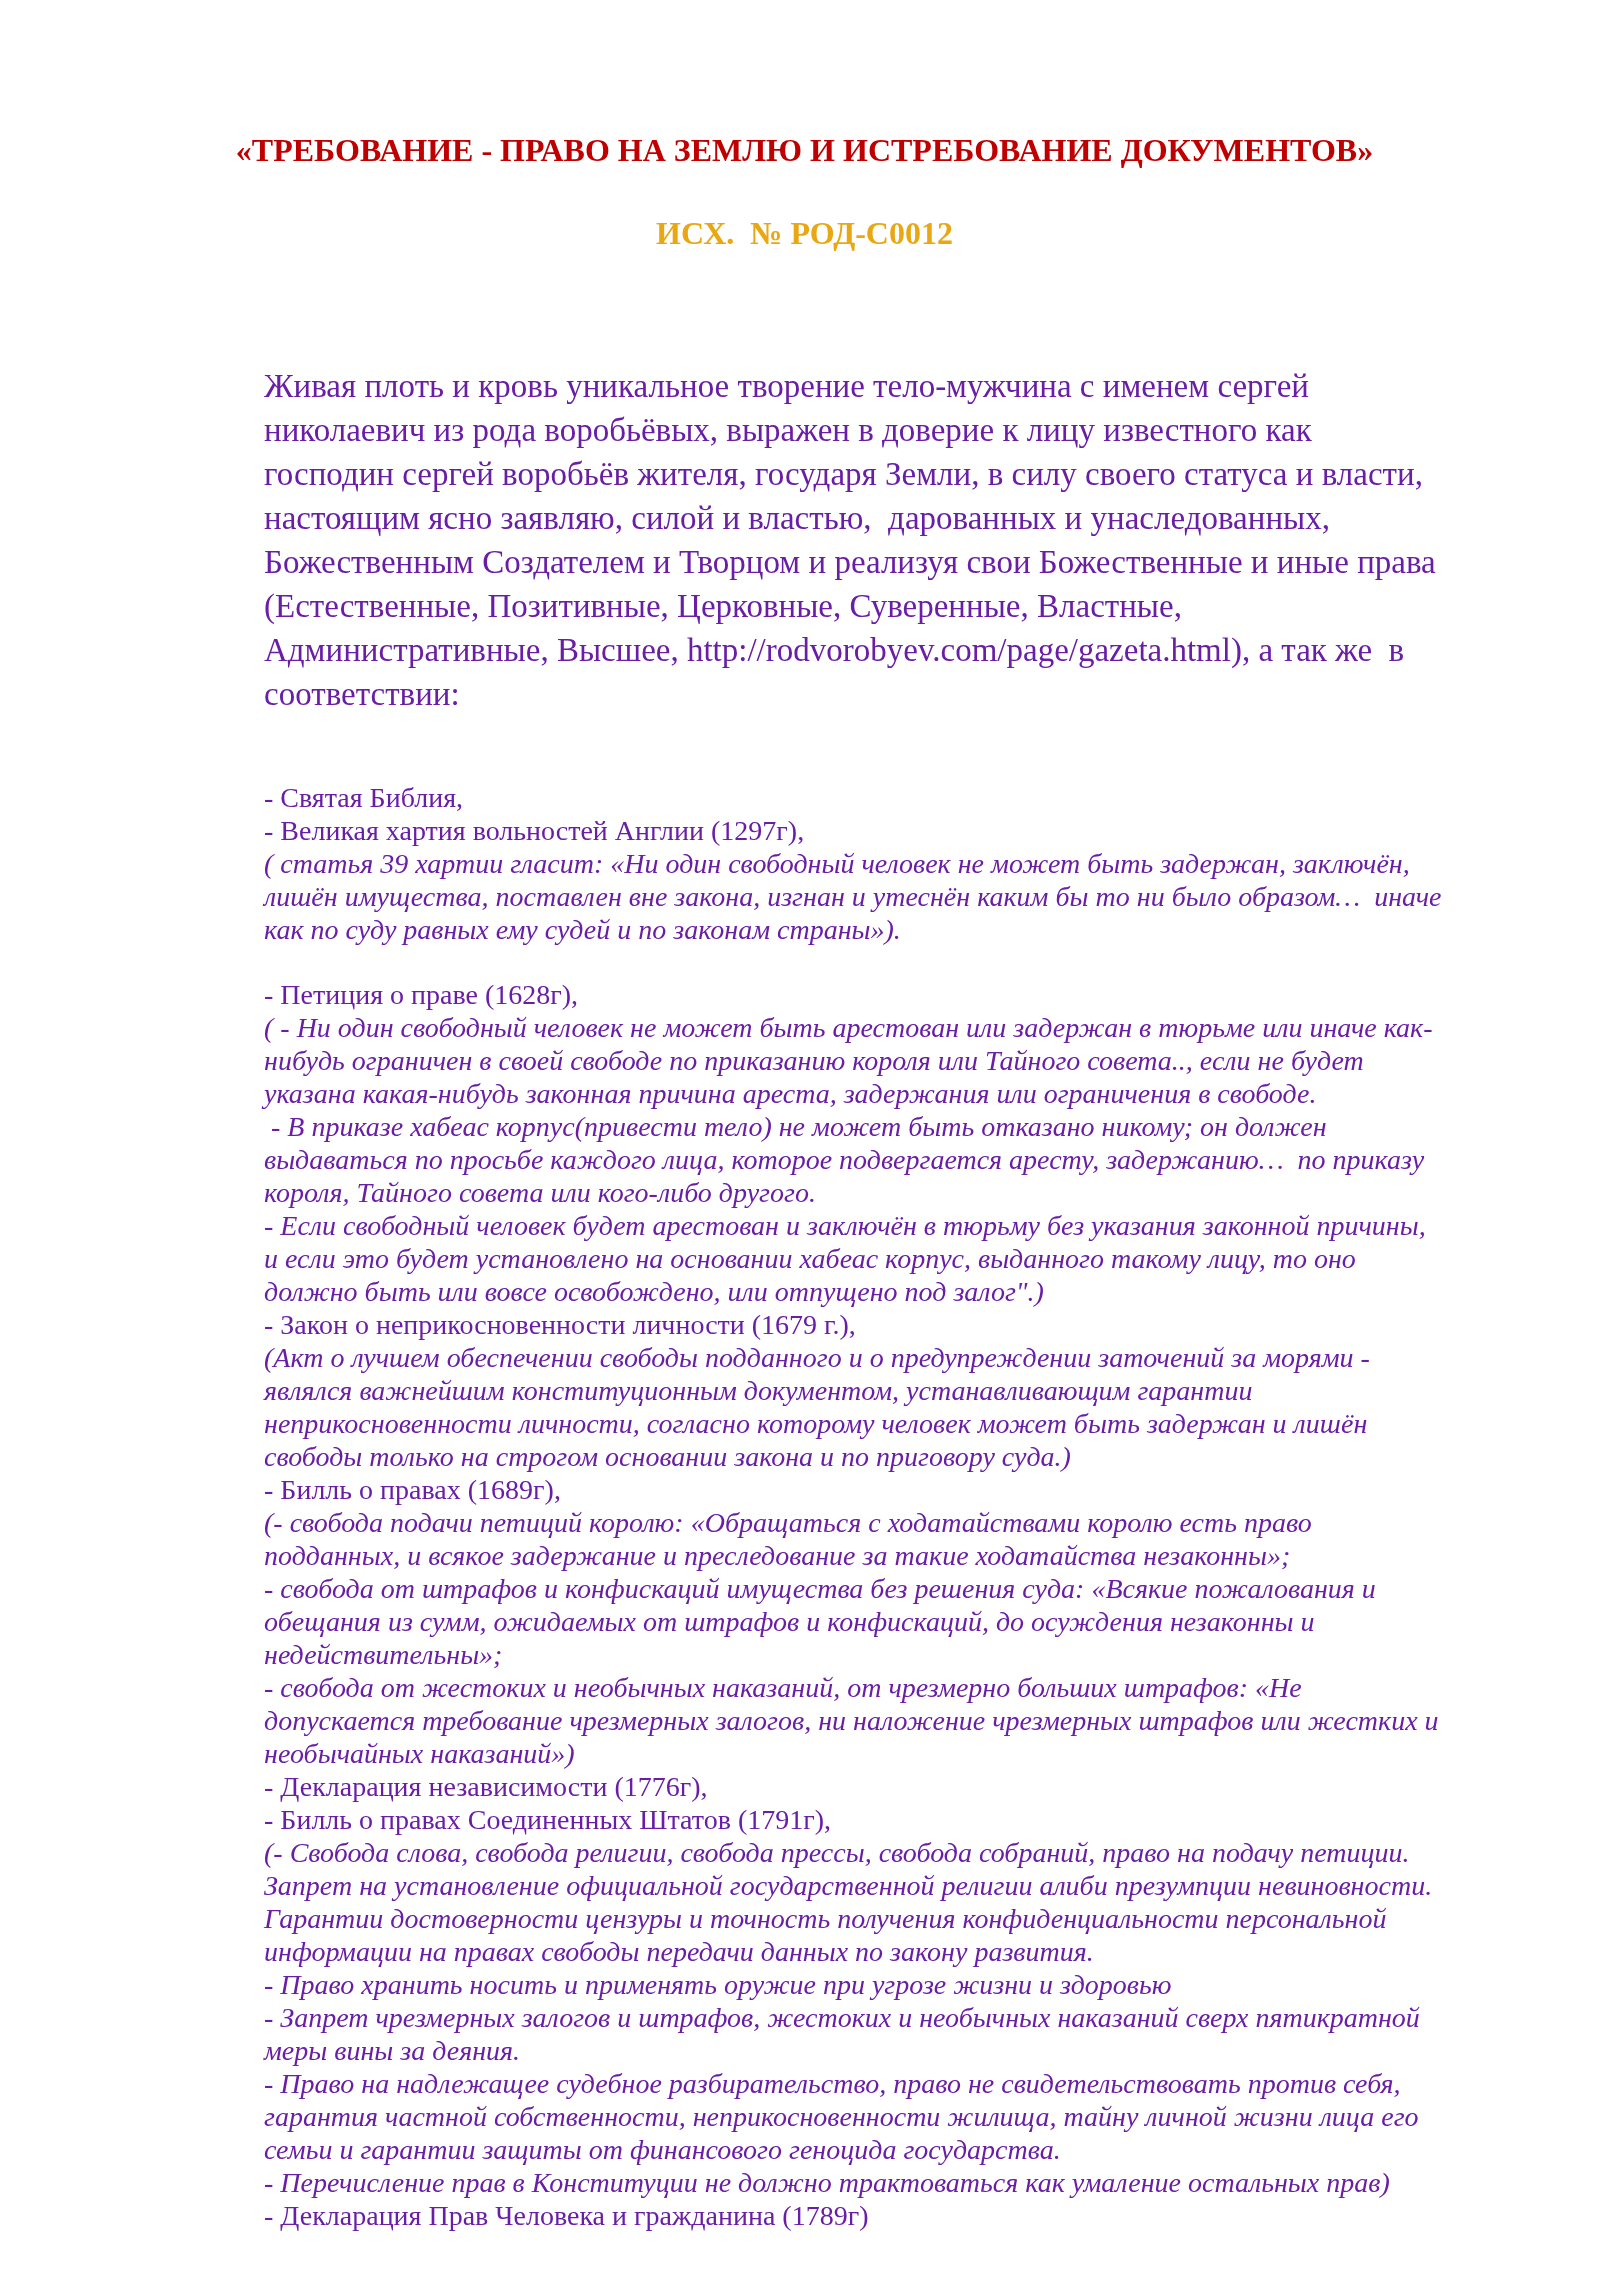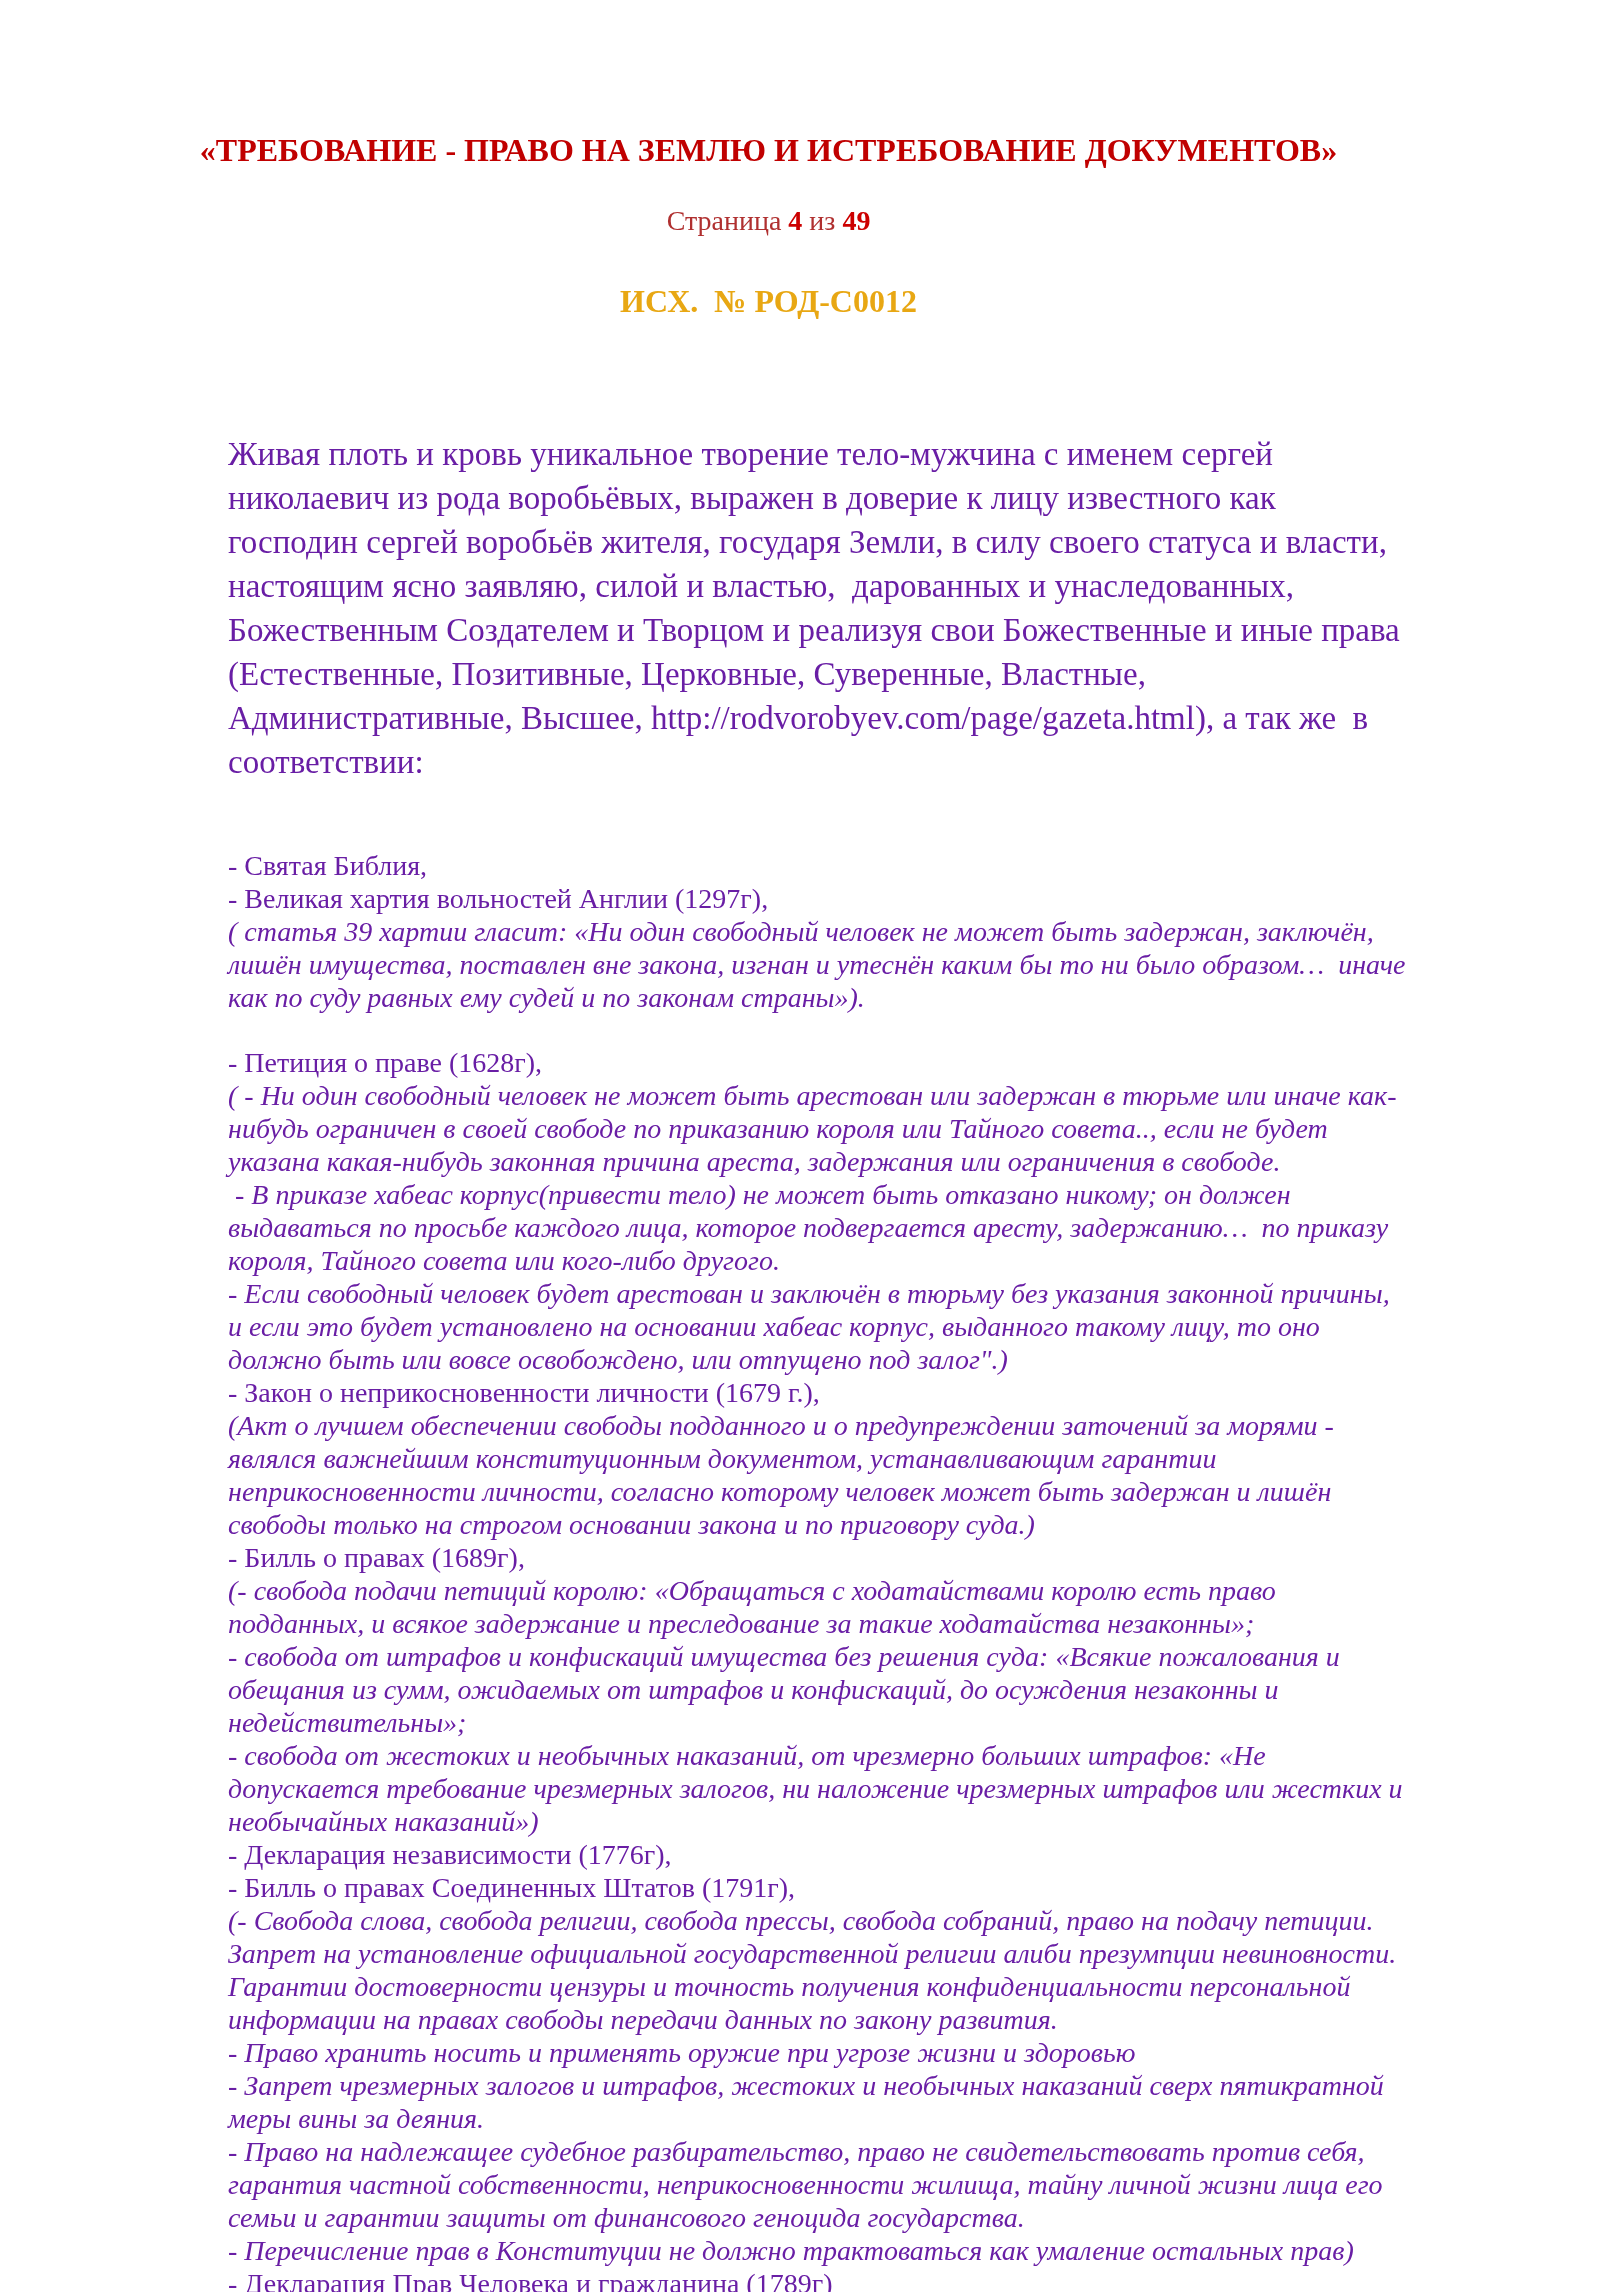--- a/index.html
+++ b/index.html
@@ -15,20 +15,21 @@
     width: 1621px;
     height: 2293px;
     background: var(--background);
     font-family: "Liberation Serif", "DejaVu Serif", serif;
     overflow: hidden;
   }
   .page {
     position: relative;
     width: 1537px;
     height: 2293px;
+    padding-left: 36px;
   }
   .doc-header {
     text-align: center;
     padding-top: 97px;
     white-space: pre-wrap;
   }
   .doc-title {
     color: var(--title-red);
     font-weight: bold;
     font-size: 32px;
@@ -70,21 +71,20 @@
   p.item.normal { font-style: normal; }
   .blank { height: 32px; }
 </style>
 </head>
 <body>
 
 <div class="page">
 
   <div class="doc-header">
     <div class="doc-title">«ТРЕБОВАНИЕ - ПРАВО НА ЗЕМЛЮ И ИСТРЕБОВАНИЕ ДОКУМЕНТОВ»</div>
-    <div class="page-indicator"><span>Страница</span> <b>4</b> <span>из</span> <b>49</b></div>
     <div class="reference-number">ИСХ.  № РОД-С0012</div>
   </div>
 
   <div class="doc-body">
     <p class="intro-paragraph">Живая плоть и кровь уникальное творение тело-мужчина с именем сергей николаевич из рода воробьёвых, выражен в доверие к лицу известного как господин сергей воробьёв жителя, государя Земли, в силу своего статуса и власти, настоящим ясно заявляю, силой и властью,  дарованных и унаследованных, Божественным Создателем и Творцом и реализуя свои Божественные и иные права (Естественные, Позитивные, Церковные, Суверенные, Властные, Административные, Высшее, http://rodvorobyev.com/page/gazeta.html), а так же  в соответствии:</p>
     <div><p class="item normal">- Святая Библия,</p><p class="item normal">- Великая хартия вольностей Англии (1297г),</p><p class="item italic">( статья 39 хартии гласит: «Ни один свободный человек не может быть задержан, заключён, лишён имущества, поставлен вне закона, изгнан и утеснён каким бы то ни было образом…  иначе как по суду равных ему судей и по законам страны»).</p><div class="blank"></div><p class="item normal">- Петиция о праве (1628г),</p><p class="item italic">( - Ни один свободный человек не может быть арестован или задержан в тюрьме или иначе как-нибудь ограничен в своей свободе по приказанию короля или Тайного совета.., если не будет указана какая-нибудь законная причина ареста, задержания или ограничения в свободе.</p><p class="item italic"> - В приказе хабеас корпус(привести тело) не может быть отказано никому; он должен выдаваться по просьбе каждого лица, которое подвергается аресту, задержанию…  по приказу короля, Тайного совета или кого-либо другого.</p><p class="item italic">- Если свободный человек будет арестован и заключён в тюрьму без указания законной причины, и если это будет установлено на основании хабеас корпус, выданного такому лицу, то оно должно быть или вовсе освобождено, или отпущено под залог".)</p><p class="item normal">- Закон о неприкосновенности личности (1679 г.),</p><p class="item italic">(Акт о лучшем обеспечении свободы подданного и о предупреждении заточений за морями - являлся важнейшим конституционным документом, устанавливающим гарантии неприкосновенности личности, согласно которому человек может быть задержан и лишён свободы только на строгом основании закона и по приговору суда.)</p><p class="item normal">- Билль о правах (1689г),</p><p class="item italic">(- свобода подачи петиций королю: «Обращаться с ходатайствами королю есть право подданных, и всякое задержание и преследование за такие ходатайства незаконны»;</p><p class="item italic">- свобода от штрафов и конфискаций имущества без решения суда: «Всякие пожалования и обещания из сумм, ожидаемых от штрафов и конфискаций, до осуждения незаконны и недействительны»;</p><p class="item italic">- свобода от жестоких и необычных наказаний, от чрезмерно больших штрафов: «Не допускается требование чрезмерных залогов, ни наложение чрезмерных штрафов или жестких и необычайных наказаний»)</p><p class="item normal">- Декларация независимости (1776г),</p><p class="item normal">- Билль о правах Соединенных Штатов (1791г),</p><p class="item italic">(- Свобода слова, свобода религии, свобода прессы, свобода собраний, право на подачу петиции. Запрет на установление официальной государственной религии алиби презумпции невиновности. Гарантии достоверности цензуры и точность получения конфиденциальности персональной информации на правах свободы передачи данных по закону развития.</p><p class="item italic">- Право хранить носить и применять оружие при угрозе жизни и здоровью</p><p class="item italic">- Запрет чрезмерных залогов и штрафов, жестоких и необычных наказаний сверх пятикратной меры вины за деяния.</p><p class="item italic">- Право на надлежащее судебное разбирательство, право не свидетельствовать против себя, гарантия частной собственности, неприкосновенности жилища, тайну личной жизни лица его семьи и гарантии защиты от финансового геноцида государства.</p><p class="item italic">- Перечисление прав в Конституции не должно трактоваться как умаление остальных прав)</p><p class="item normal">- Декларация Прав Человека и гражданина (1789г)</p></div>
   </div>
 
 </div>
 

